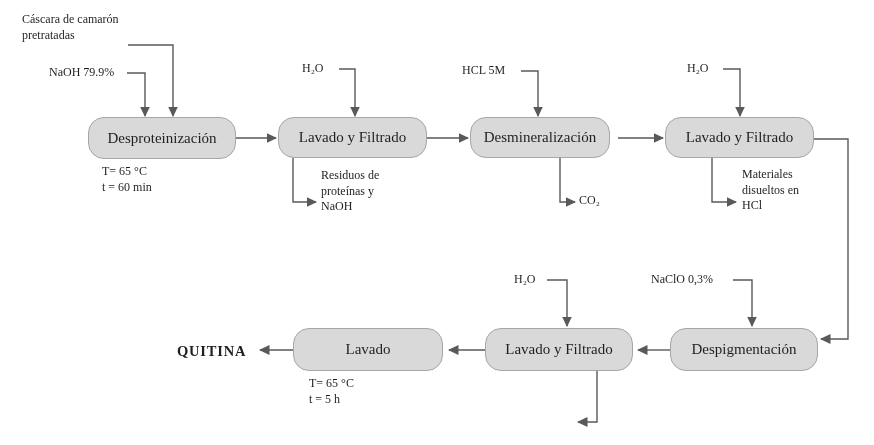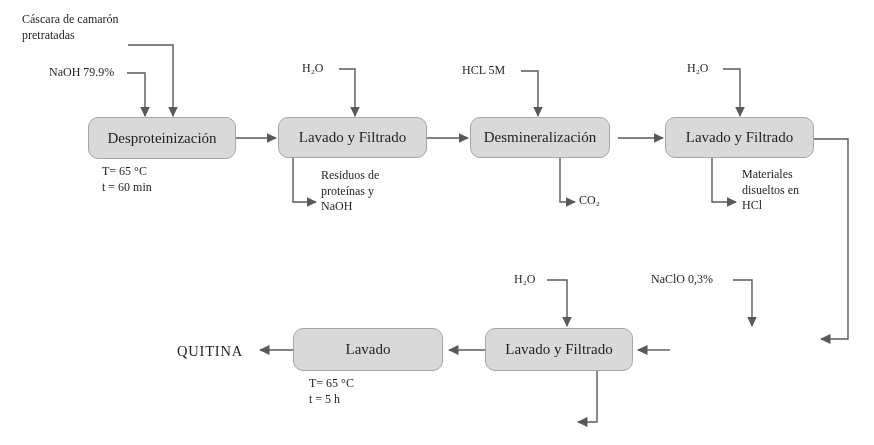--- a/index.html
+++ b/index.html
@@ -15,33 +15,33 @@
   .wires polyline{
     fill:none;
     stroke:var(--line,#595959);
     stroke-width:1.4;
   }
   .box{
     position:absolute;
     box-sizing:border-box;
     background:var(--box-fill,#d9d9d9);
     border:1.5px solid var(--box-border,#a6a6a6);
-    border-radius:10px;
+    border-radius:16px;
     display:flex;align-items:center;justify-content:center;
     font-size:15px;
     text-align:center;
   }
   .lbl{
     position:absolute;
     font-size:12px;
     line-height:1.3;
     white-space:pre-line;
   }
   .lbl.bold{
-    font-weight:normal;
+    font-weight:bold;
     font-size:14.5px;
     letter-spacing:0.8px;
   }
 </style>
 </head>
 <body>
 
 <div class="canvas">
 
   <svg class="wires" width="874" height="445" viewBox="0 0 874 445" xmlns="http://www.w3.org/2000/svg">
@@ -75,20 +75,23 @@
   </div>
   <div class="box" style="left:278px;top:117px;width:149px;height:41px">
     <span>Lavado y Filtrado</span>
   </div>
   <div class="box" style="left:470px;top:117px;width:140px;height:41px">
     <span>Desmineralización</span>
   </div>
   <div class="box" style="left:665px;top:117px;width:149px;height:41px">
     <span>Lavado y Filtrado</span>
   </div>
+  <div class="box" style="left:670px;top:328px;width:148px;height:43px">
+    <span>Despigmentación</span>
+  </div>
   <div class="box" style="left:485px;top:328px;width:148px;height:43px">
     <span>Lavado y Filtrado</span>
   </div>
   <div class="box" style="left:293px;top:328px;width:150px;height:43px">
     <span>Lavado</span>
   </div>
 
   <div class="lbl" style="left:22px;top:12px;width:125px">Cáscara de camarón
 pretratadas</div>
   <div class="lbl" style="left:49px;top:65px">NaOH 79.9%</div>

